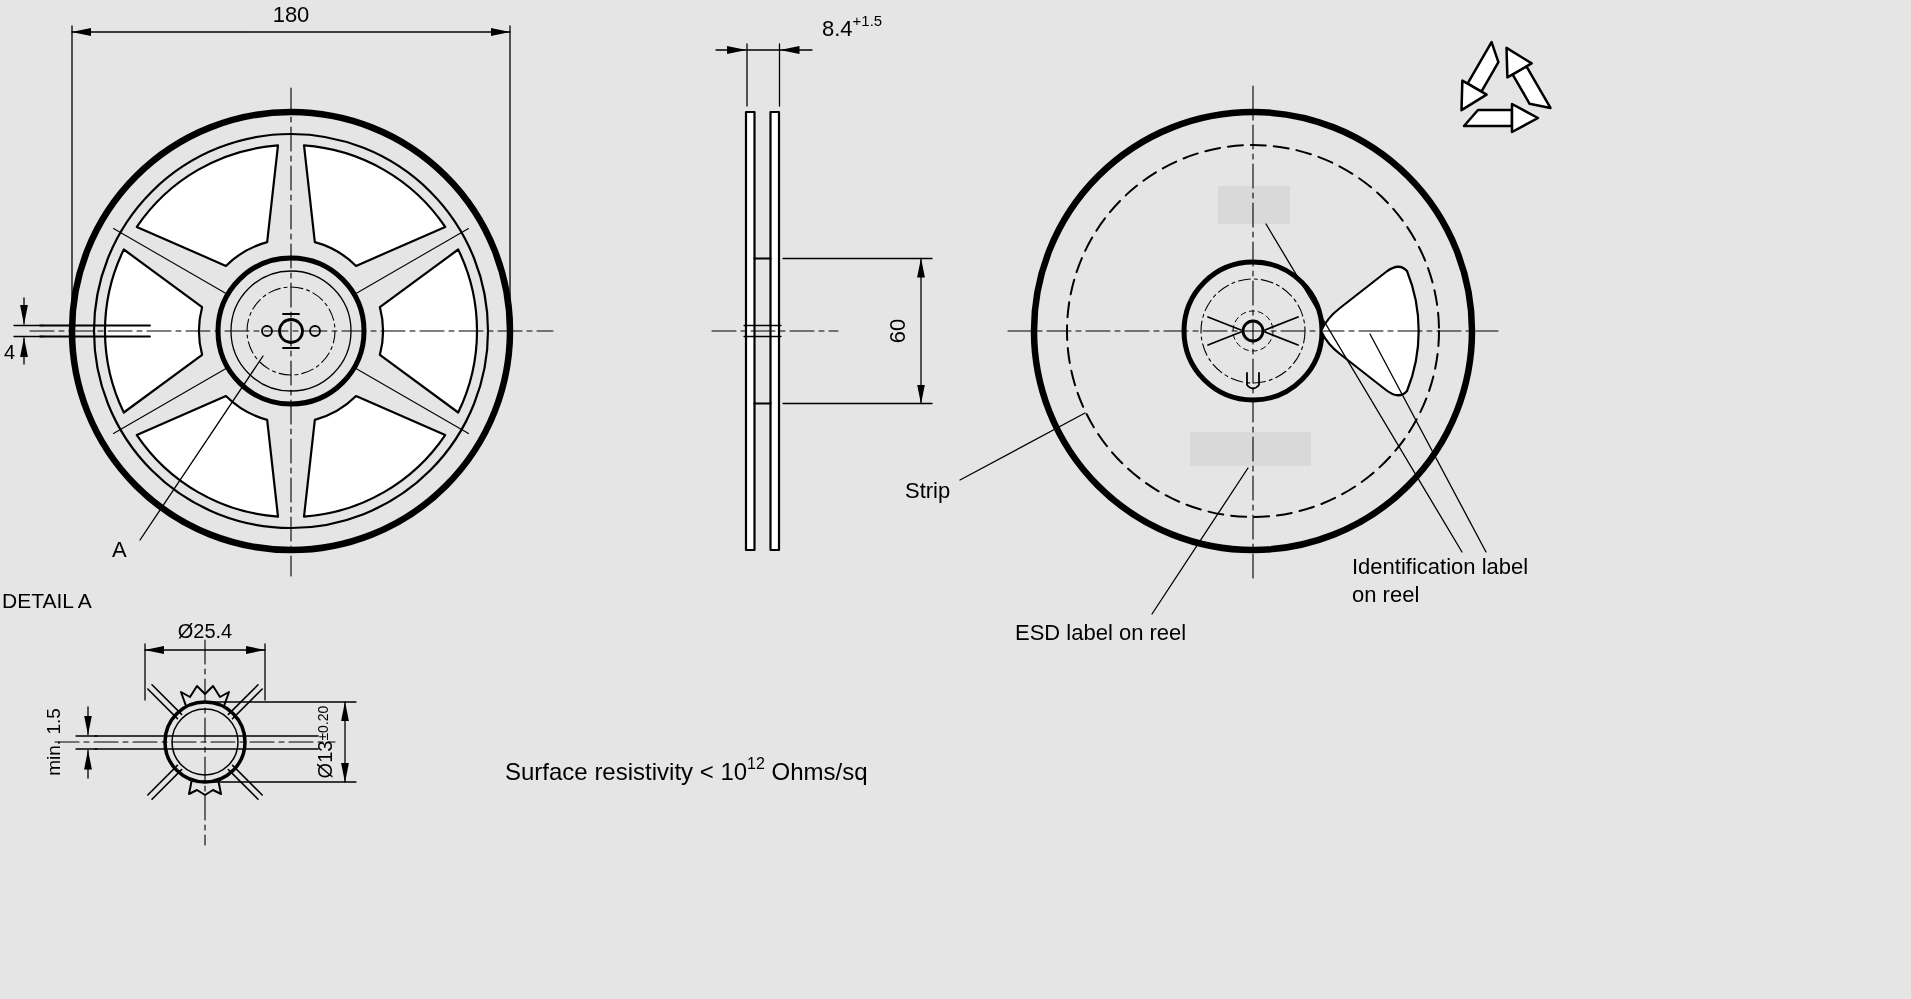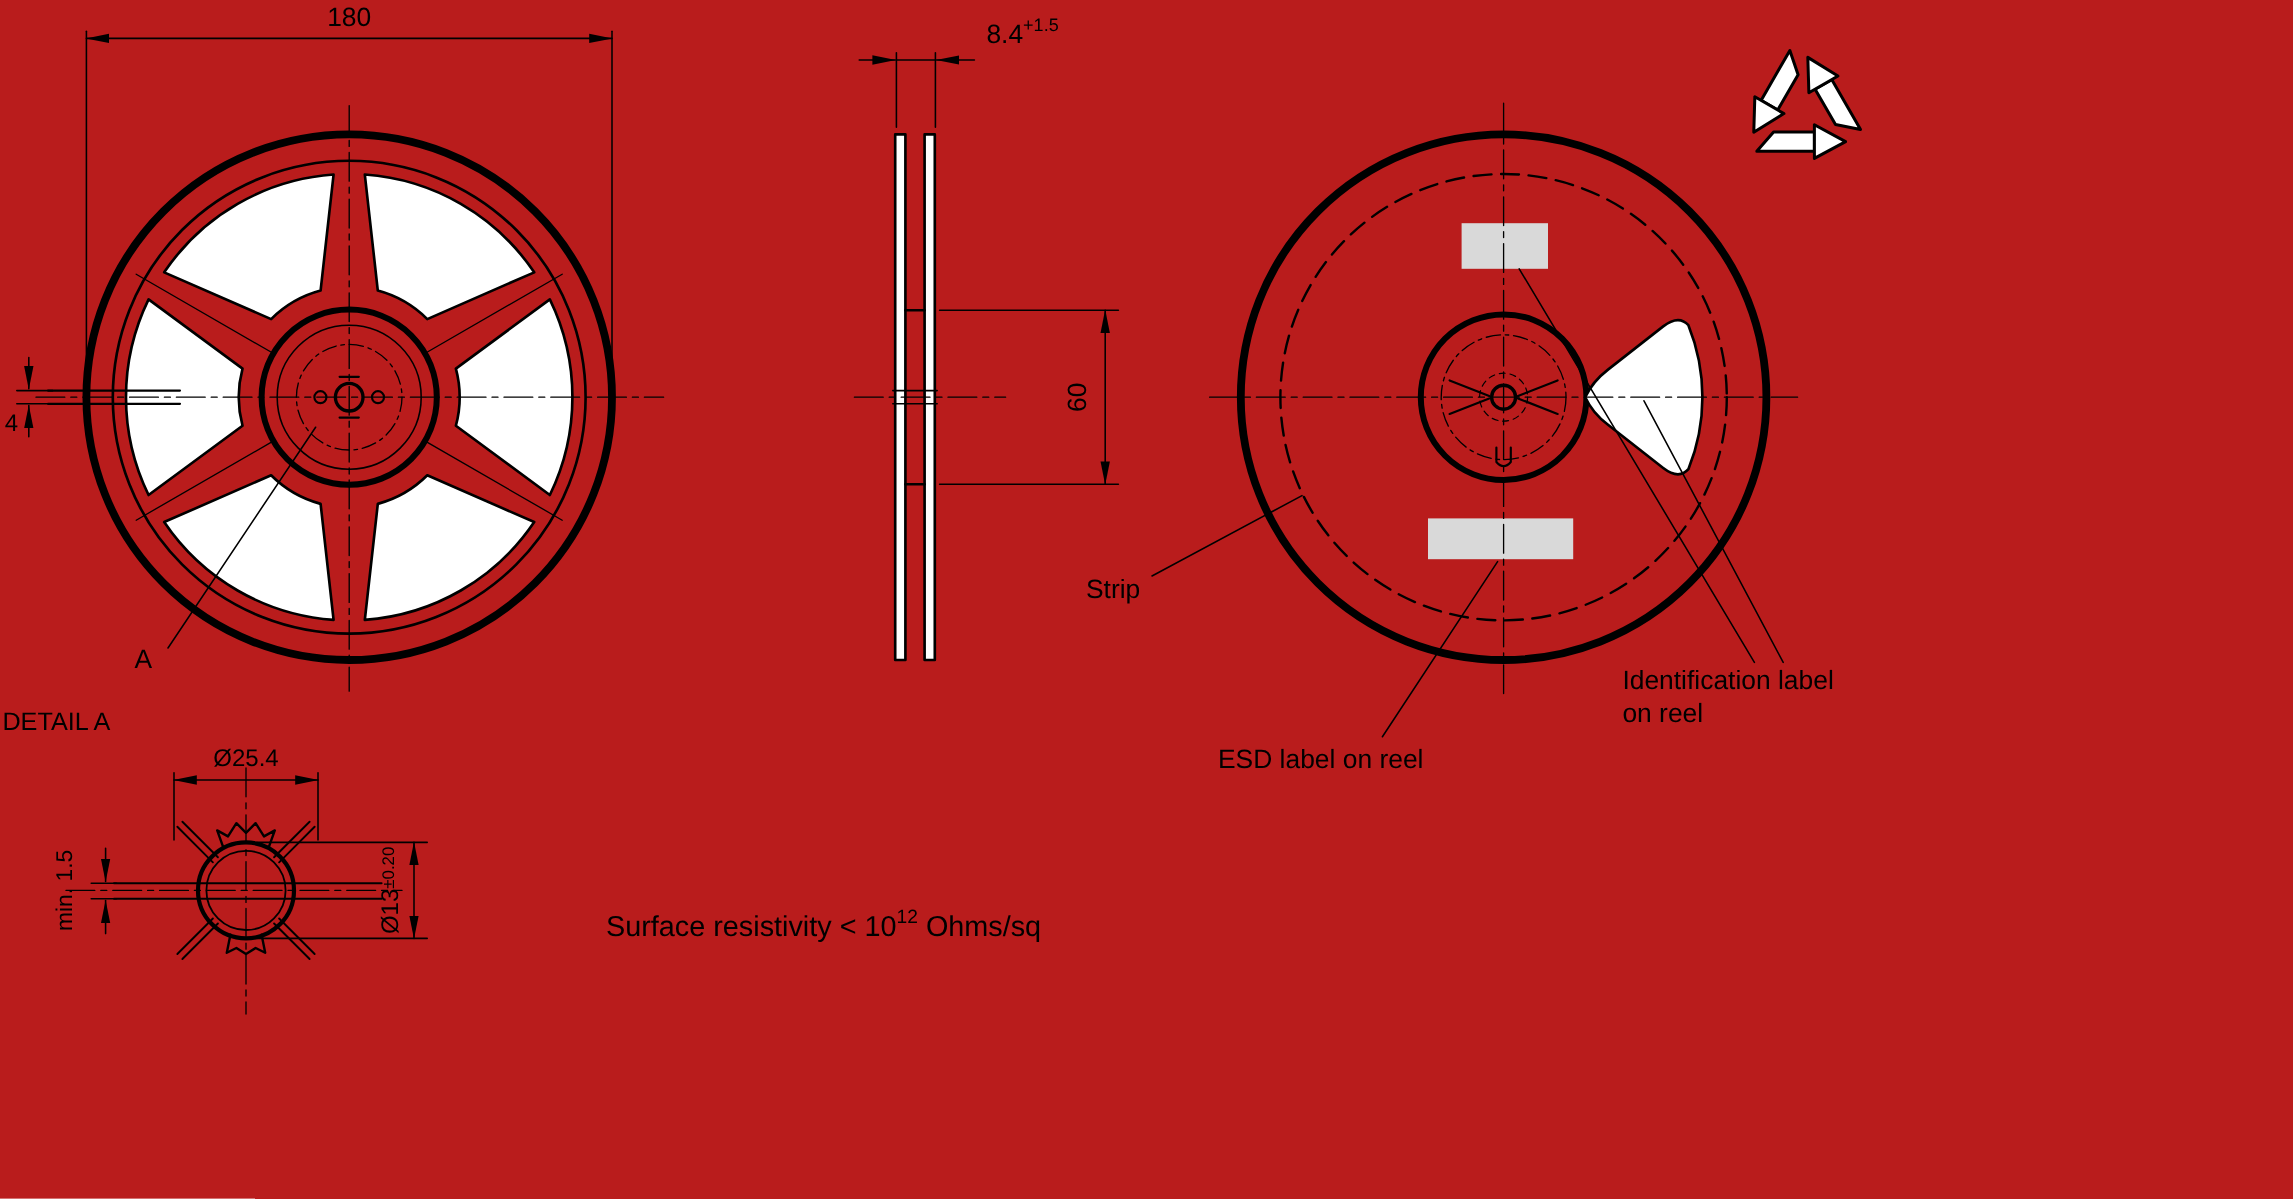--- a/index.html
+++ b/index.html
@@ -1,16 +1,16 @@
 <!DOCTYPE html>
 <html><head>
 <meta charset="utf-8">
 <style>
   html, body { margin: 0; padding: 0; background: #ffffff; }
-  .stage { width: 1911px; height: 999px; position: relative; background: #b91c1c; }
+  .stage { width: 1911px; height: 999px; position: relative; background: #e5e5e5; }
   svg { display: block; }
   text {
     font-family: "Liberation Sans", "DejaVu Sans", sans-serif;
     fill: #000;
     stroke: none;
   }
   .dim  { font-size: 22px; }
   .dim20{ font-size: 20px; }
   .lbl  { font-size: 22px; }
   .cap  { font-size: 21px; }

